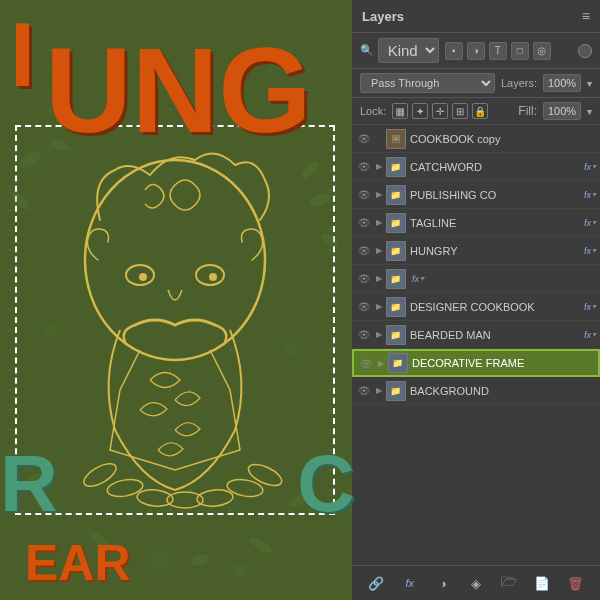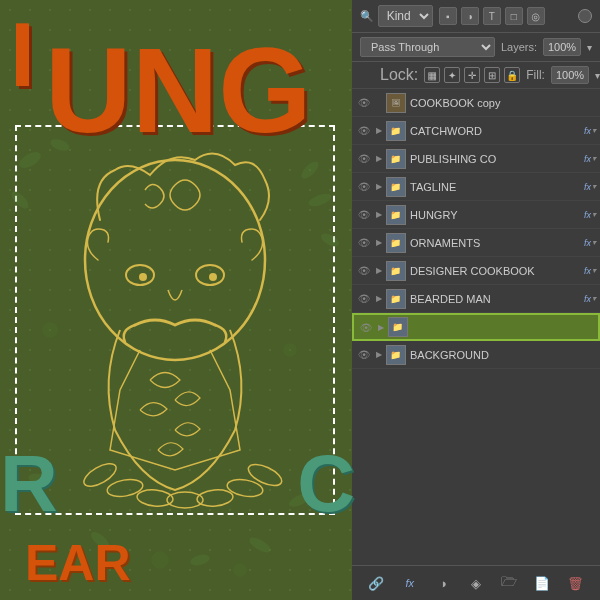--- a/index.html
+++ b/index.html
@@ -72,23 +72,24 @@
       gap: 4px;
       background: #3c3c3c;
       border-bottom: 1px solid #555;
     }
 
     .filter-dropdown {
       background: #555;
       color: #ccc;
       border: 1px solid #666;
       padding: 2px 4px;
-      font-size: 12px;
-      border-radius: 2px;
-      cursor: pointer;
+      font-size: 15px;
+      border-radius: 2px;
+      cursor: pointer;
+      text-align: right;
     }
 
     .filter-icons {
       display: flex;
       gap: 4px;
       margin-left: 2px;
     }
 
     .filter-icon-btn {
       width: 18px; height: 18px;
@@ -143,22 +144,21 @@
       display: flex;
       align-items: center;
       padding: 4px 8px;
       gap: 6px;
       background: #3c3c3c;
       border-bottom: 1px solid #4a4a4a;
     }
 
     .lock-label {
       color: #aaa;
-      font-size: 16px;
-      margin-left: 20px;
+      font-size: 11px;
     }
 
     .lock-icons {
       display: flex;
       gap: 4px;
       flex: 1;
     }
 
     .lock-icon-btn {
       width: 16px; height: 16px;
@@ -387,20 +387,24 @@
 
   <div class="selection-border"></div>
 
   <div style="position:absolute;bottom:70px;left:0px;font-size:80px;font-weight:900;color:#4a9a7a;font-family:Impact,Arial Black,sans-serif;text-shadow:2px 2px 0 #2a6a5a;z-index:2;">R</div>
   <div style="position:absolute;bottom:70px;right:0px;font-size:80px;font-weight:900;color:#4a9a7a;font-family:Impact,Arial Black,sans-serif;text-shadow:2px 2px 0 #2a6a5a;z-index:2;">C</div>
   <div style="position:absolute;bottom:8px;left:25px;font-size:50px;font-weight:900;color:#d4520a;font-family:Impact,Arial Black,sans-serif;text-shadow:2px 2px 0 #8b3a06;z-index:2;">EAR</div>
 </div>
 
 <div class="layers-panel">
 
+  <div class="panel-header">
+    <span class="panel-title">Layers</span>
+    <span class="panel-menu-icon">≡</span>
+  </div>
 
   <div class="filter-row">
     <span style="color:#aaa;font-size:11px;">🔍</span>
     <select class="filter-dropdown">
       <option>Kind</option>
     </select>
     <div class="filter-icons">
       <div class="filter-icon-btn" title="Pixel">▪</div>
       <div class="filter-icon-btn" title="Adjustment">◑</div>
       <div class="filter-icon-btn" title="Type">T</div>
@@ -490,21 +494,20 @@
           <span class="fx-label">fx</span>
           <span class="chevron-icon">▾</span>
         </div>
       </div>
       <div class="layer-item">
         <div class="eye-icon" style="font-size: 10px;">👁</div>
         <div class="expand-arrow">▶</div>
         <div class="layer-thumb folder" style="background: rgb(90, 106, 122);">
           <span style="font-size:9px;color:#aaa;">📁</span>
         </div>
-        <span class="layer-name">ORNAMENTS</span>
         <div class="layer-fx">
           <span class="fx-label">fx</span>
           <span class="chevron-icon">▾</span>
         </div>
       </div>
       <div class="layer-item">
         <div class="eye-icon" style="font-size: 10px;">👁</div>
         <div class="expand-arrow">▶</div>
         <div class="layer-thumb folder" style="background: rgb(90, 106, 122);">
           <span style="font-size:9px;color:#aaa;">📁</span>
@@ -526,20 +529,21 @@
           <span class="fx-label">fx</span>
           <span class="chevron-icon">▾</span>
         </div>
       </div>
       <div class="layer-item selected">
         <div class="eye-icon" style="font-size: 10px;">👁</div>
         <div class="expand-arrow">▶</div>
         <div class="layer-thumb folder" style="background: rgb(90, 106, 122);">
           <span style="font-size:9px;color:#aaa;">📁</span>
         </div>
+        <span class="layer-name" style="color: rgb(255, 255, 255);">DECORATIVE FRAME</span>
       </div>
       <div class="layer-item">
         <div class="eye-icon" style="font-size: 10px;">👁</div>
         <div class="expand-arrow">▶</div>
         <div class="layer-thumb folder" style="background: rgb(90, 106, 122);">
           <span style="font-size:9px;color:#aaa;">📁</span>
         </div>
         <span class="layer-name">BACKGROUND</span>
       </div>
     </div>

